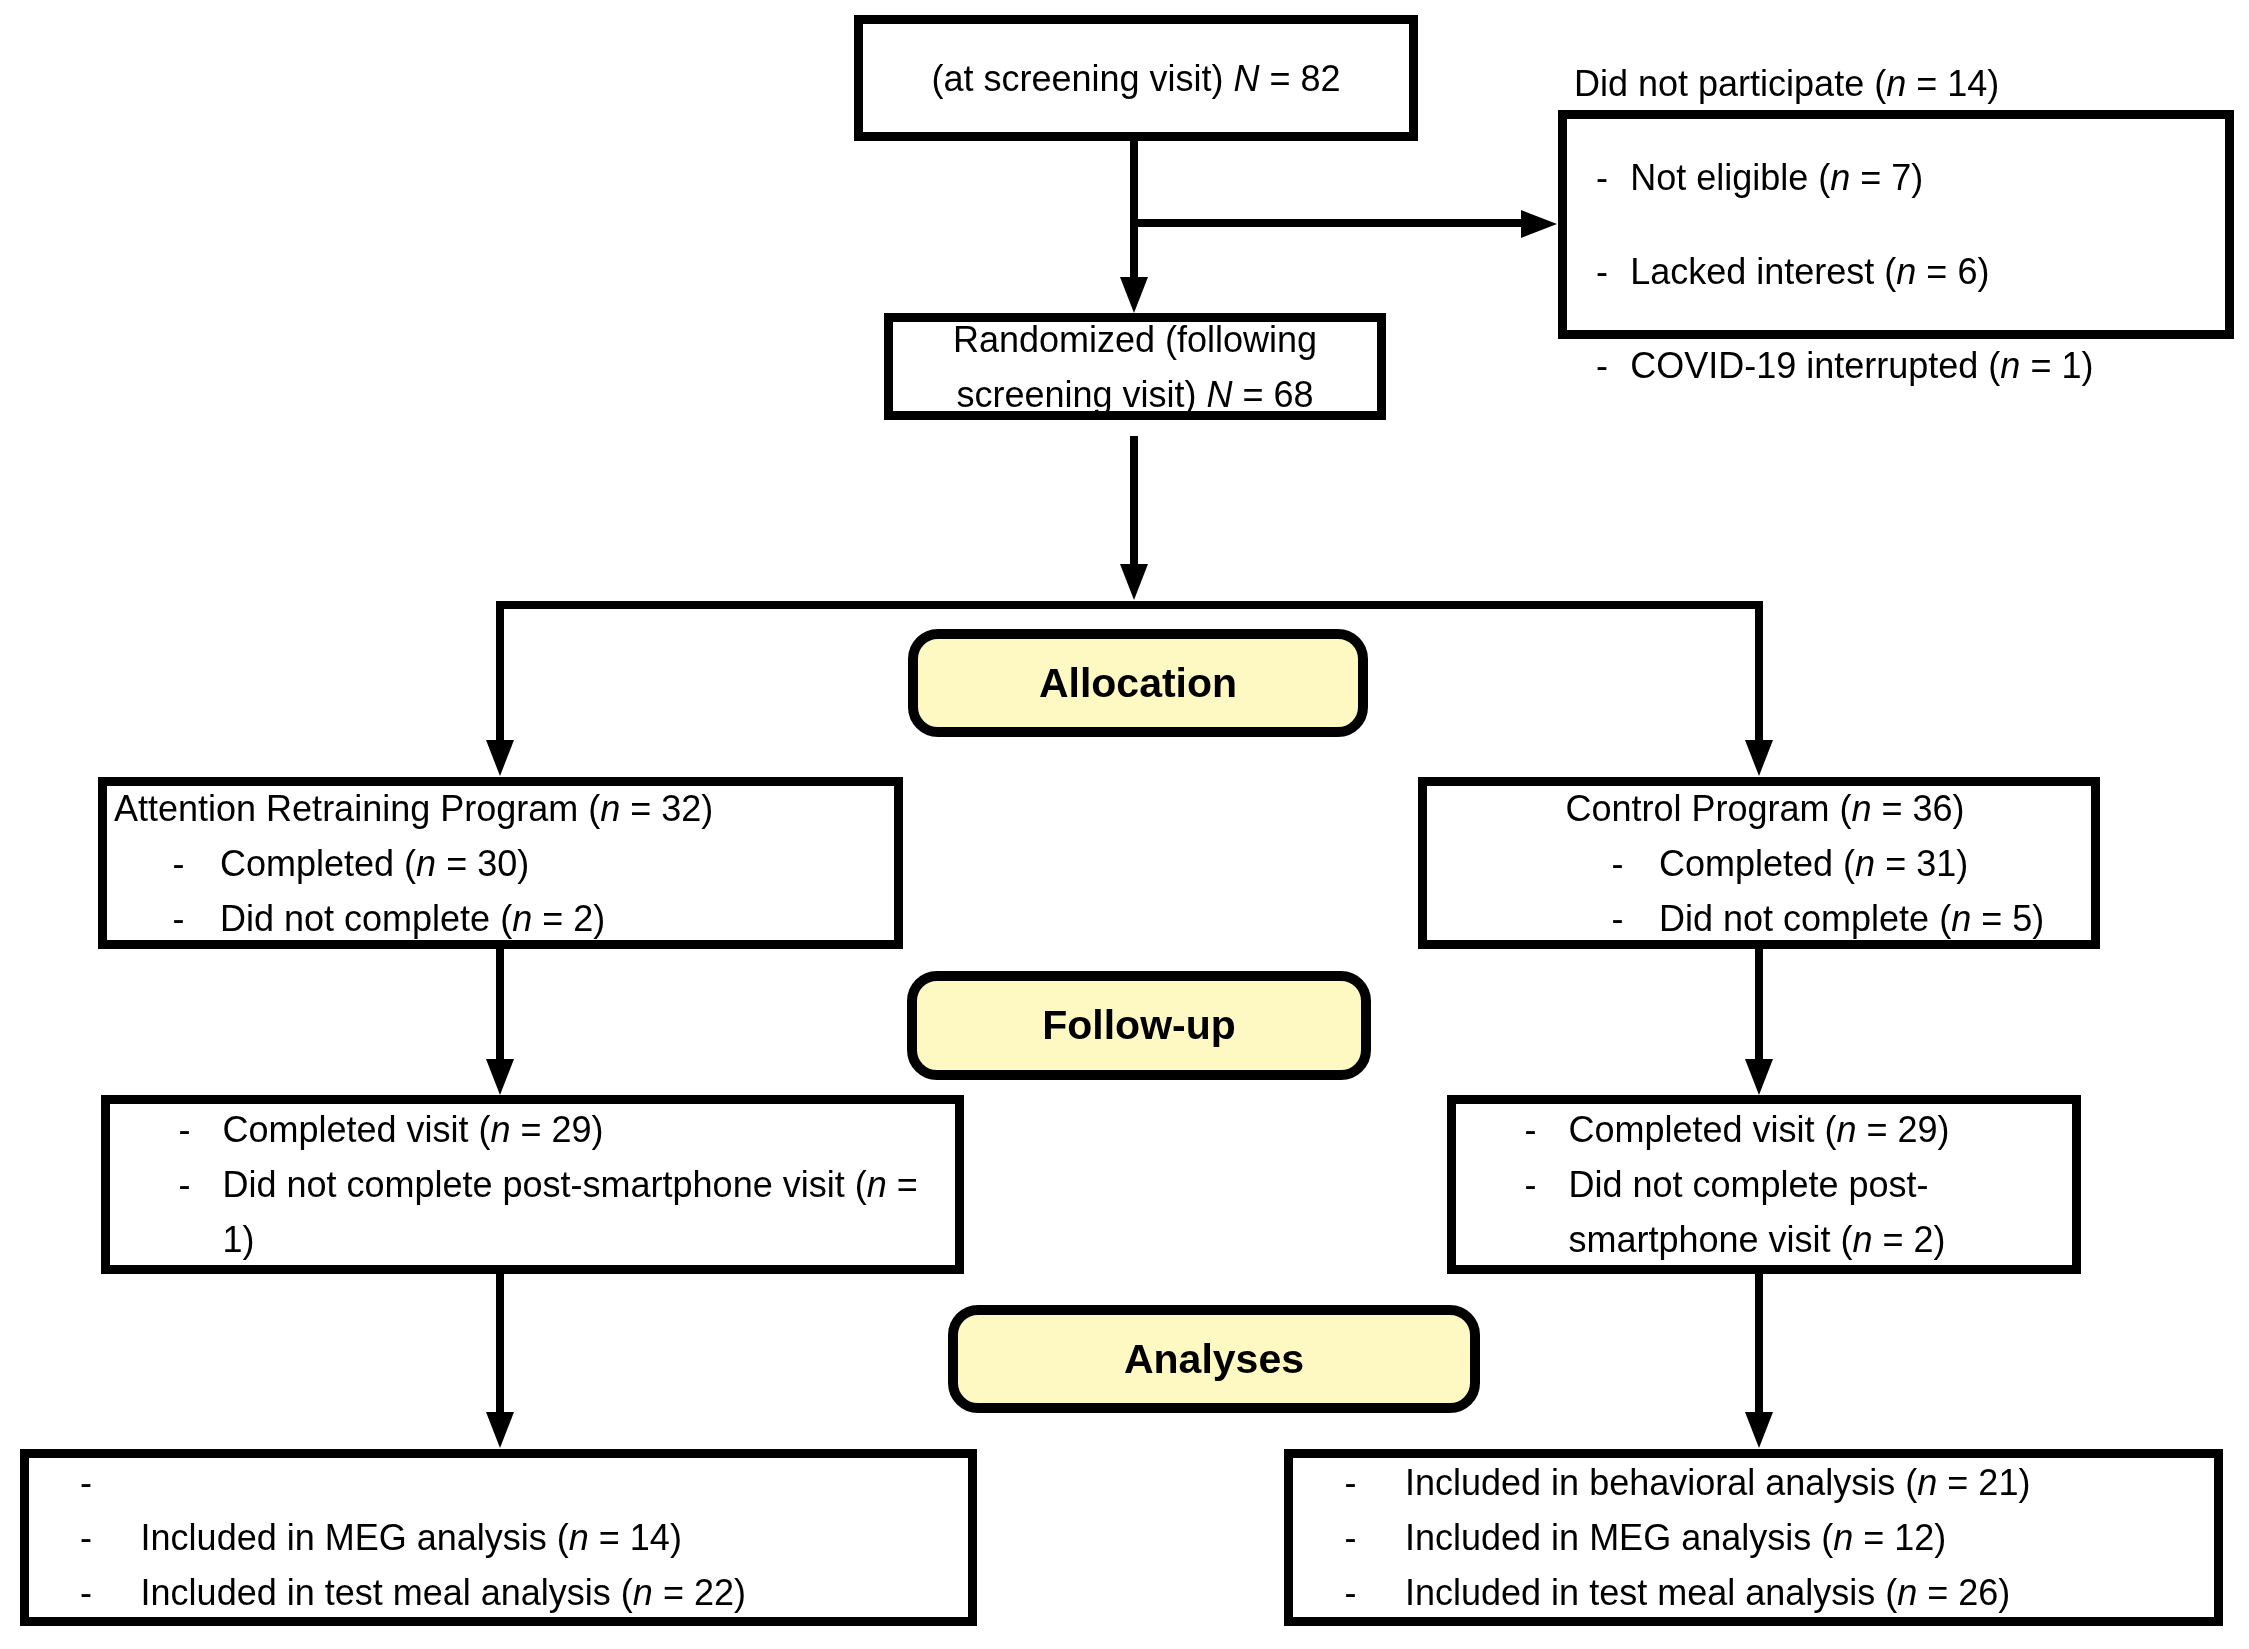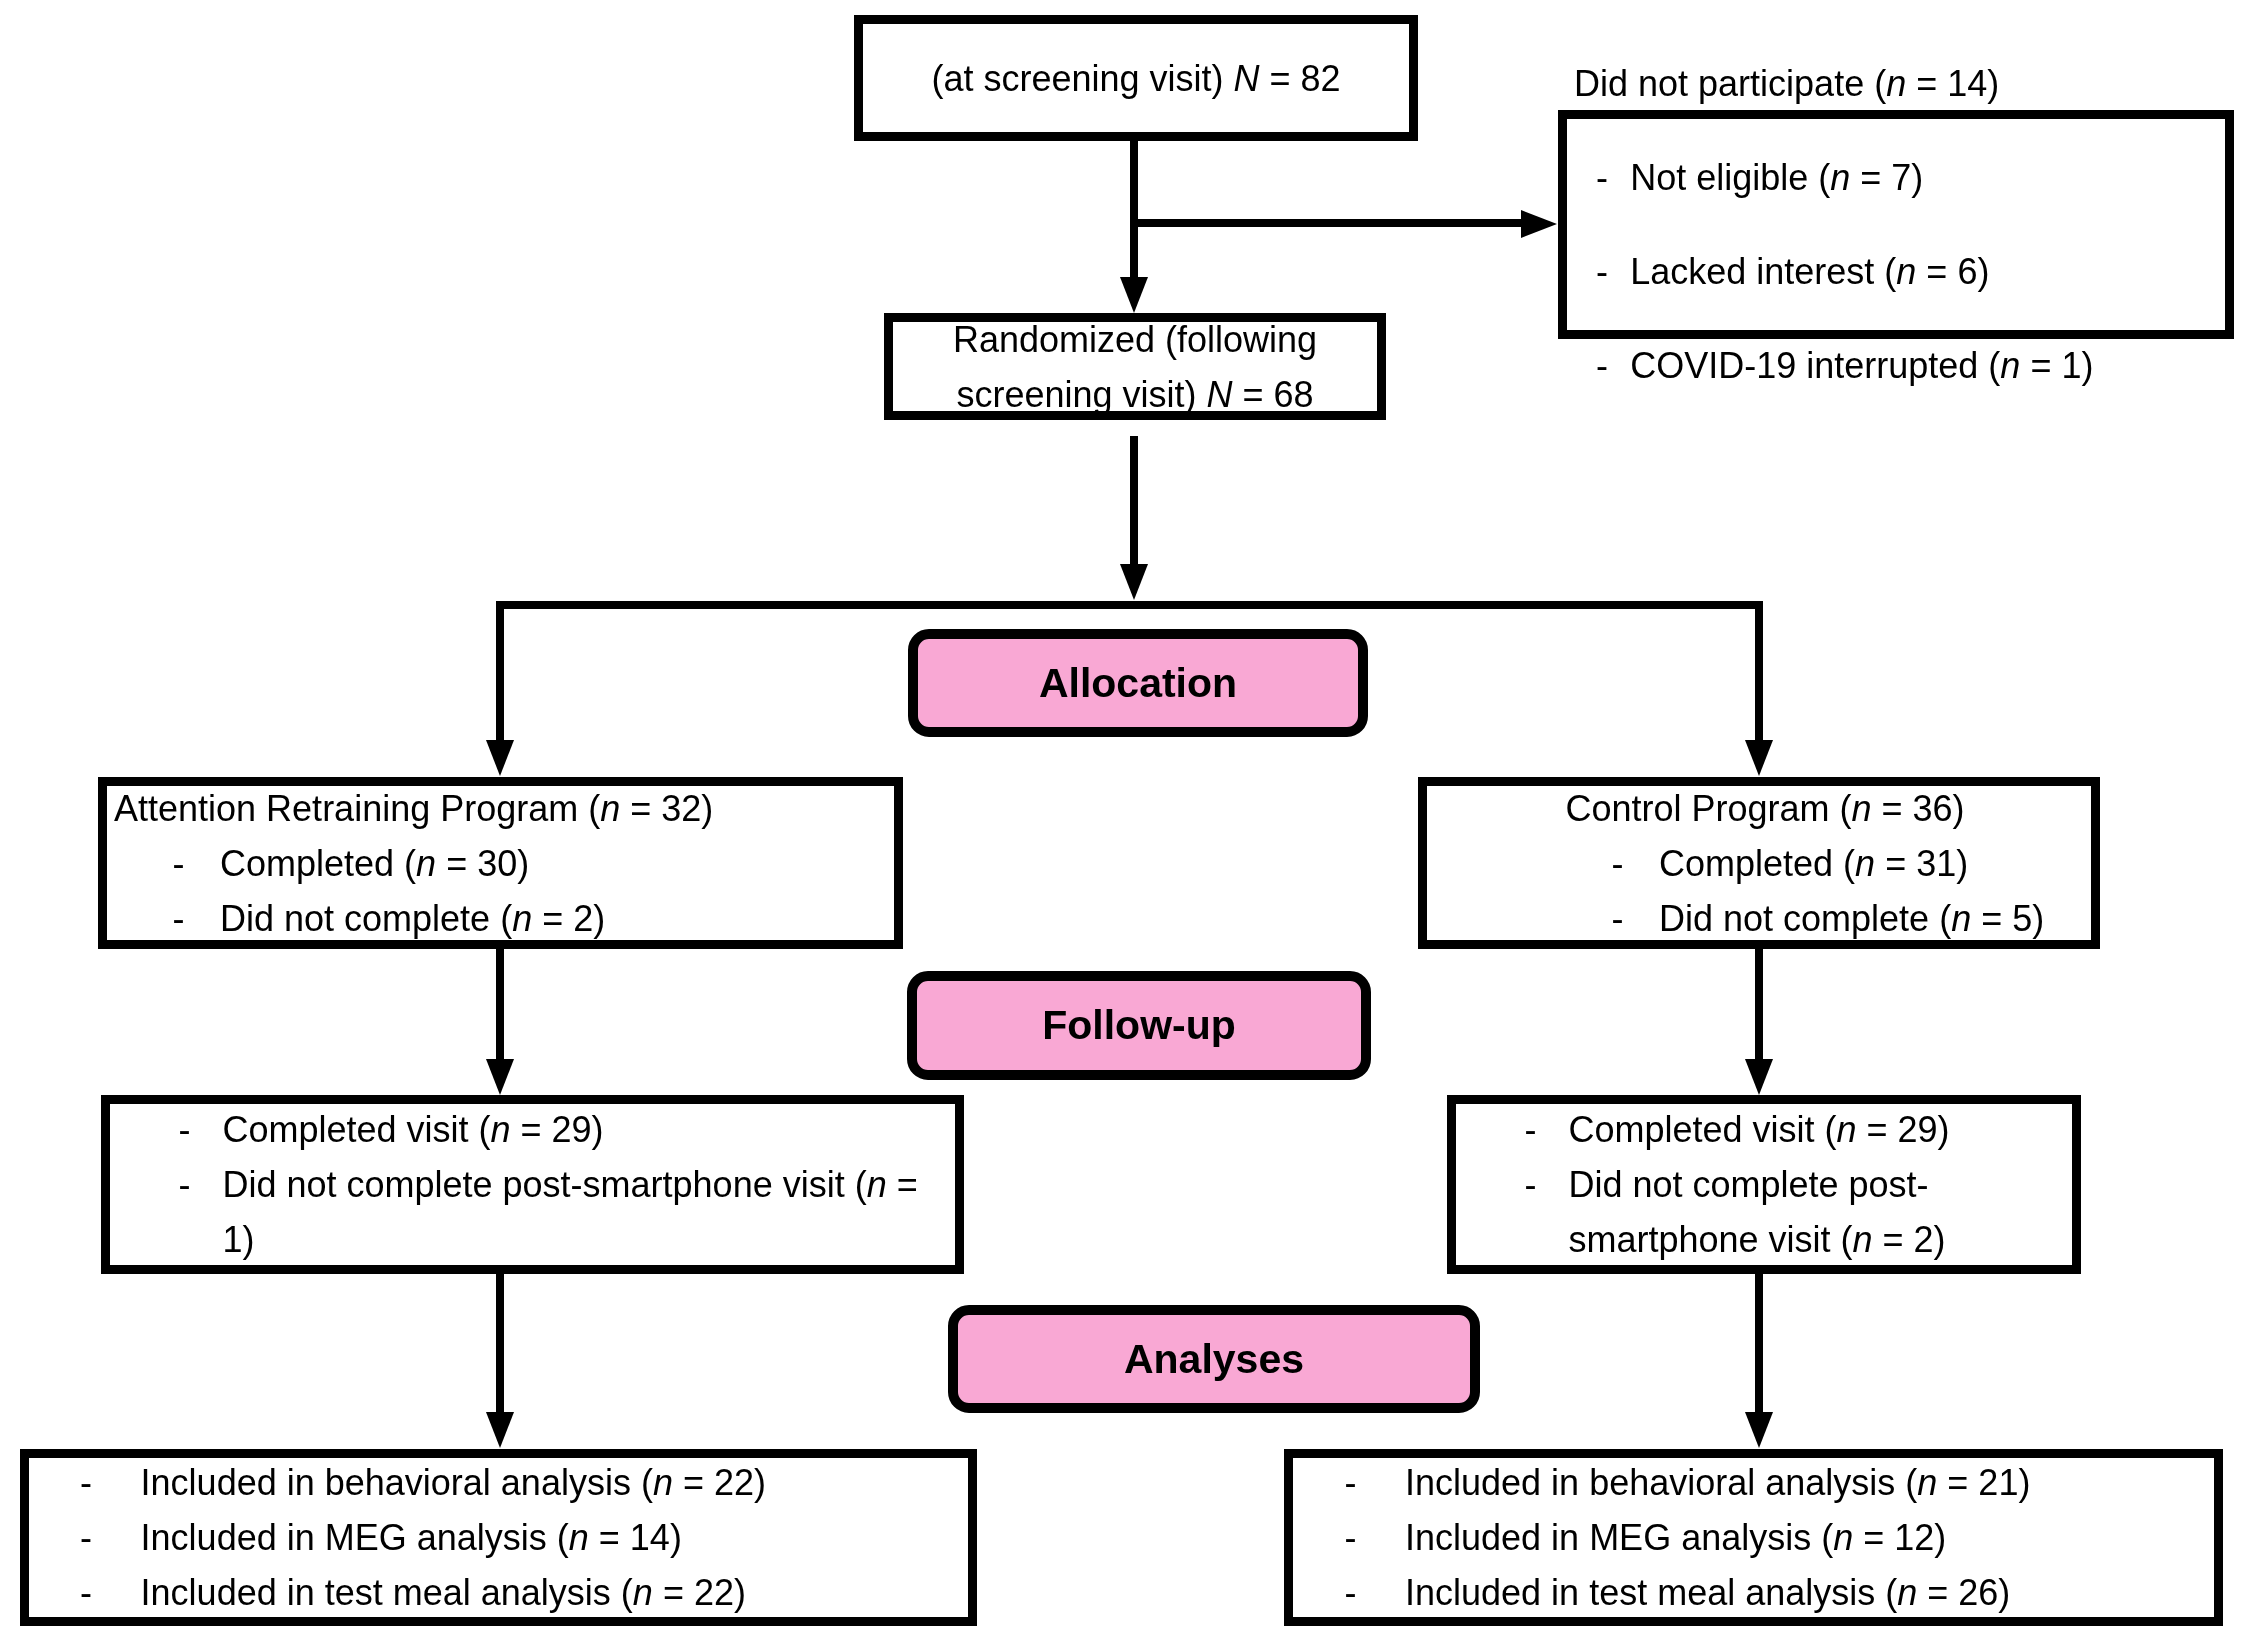--- a/index.html
+++ b/index.html
@@ -18,22 +18,22 @@
     box-sizing: border-box;
     display: flex;
     flex-direction: column;
     justify-content: center;
     font-size: 36px;
     line-height: 55px;
   }
   .stage {
     position: absolute;
     border: 10.5px solid #000000;
-    border-radius: 21px;
-    background: #f9a8d4;
+    border-radius: 30px;
+    background: #fef9c3;
     box-sizing: border-box;
     display: flex;
     align-items: center;
     justify-content: center;
     font-size: 41px;
     font-weight: bold;
   }
   .center2 { align-items: center; text-align: center; }
   .title { padding-left: 7px; }
   .t-center { text-align: center; padding-left: 12px; }
@@ -170,21 +170,20 @@
   <div class="vline" style="left:1755px; top:1274px; height:138px;"></div>
   <div class="head-down" style="left:1745px; top:1412px;"></div>
 
   <div class="stage" style="left:908px; top:1305px; width:532px; height:108px;margin-left:40px;">
     <span>Analyses</span>
   </div>
 
   <div class="box" style="left:19.6px; top:1449px; width:957px; height:177px;">
     <div class="item pl-an">
       <span class="dash">-</span>
-      <span class="itext">Included in behavioral analysis (<i>n</i> = 22)</span>
     </div>
     <div class="item pl-an">
       <span class="dash">-</span>
       <span class="itext">Included in MEG analysis (<i>n</i> = 14)</span>
     </div>
     <div class="item pl-an">
       <span class="dash">-</span>
       <span class="itext">Included in test meal analysis (<i>n</i> = 22)</span>
     </div>
   </div>

